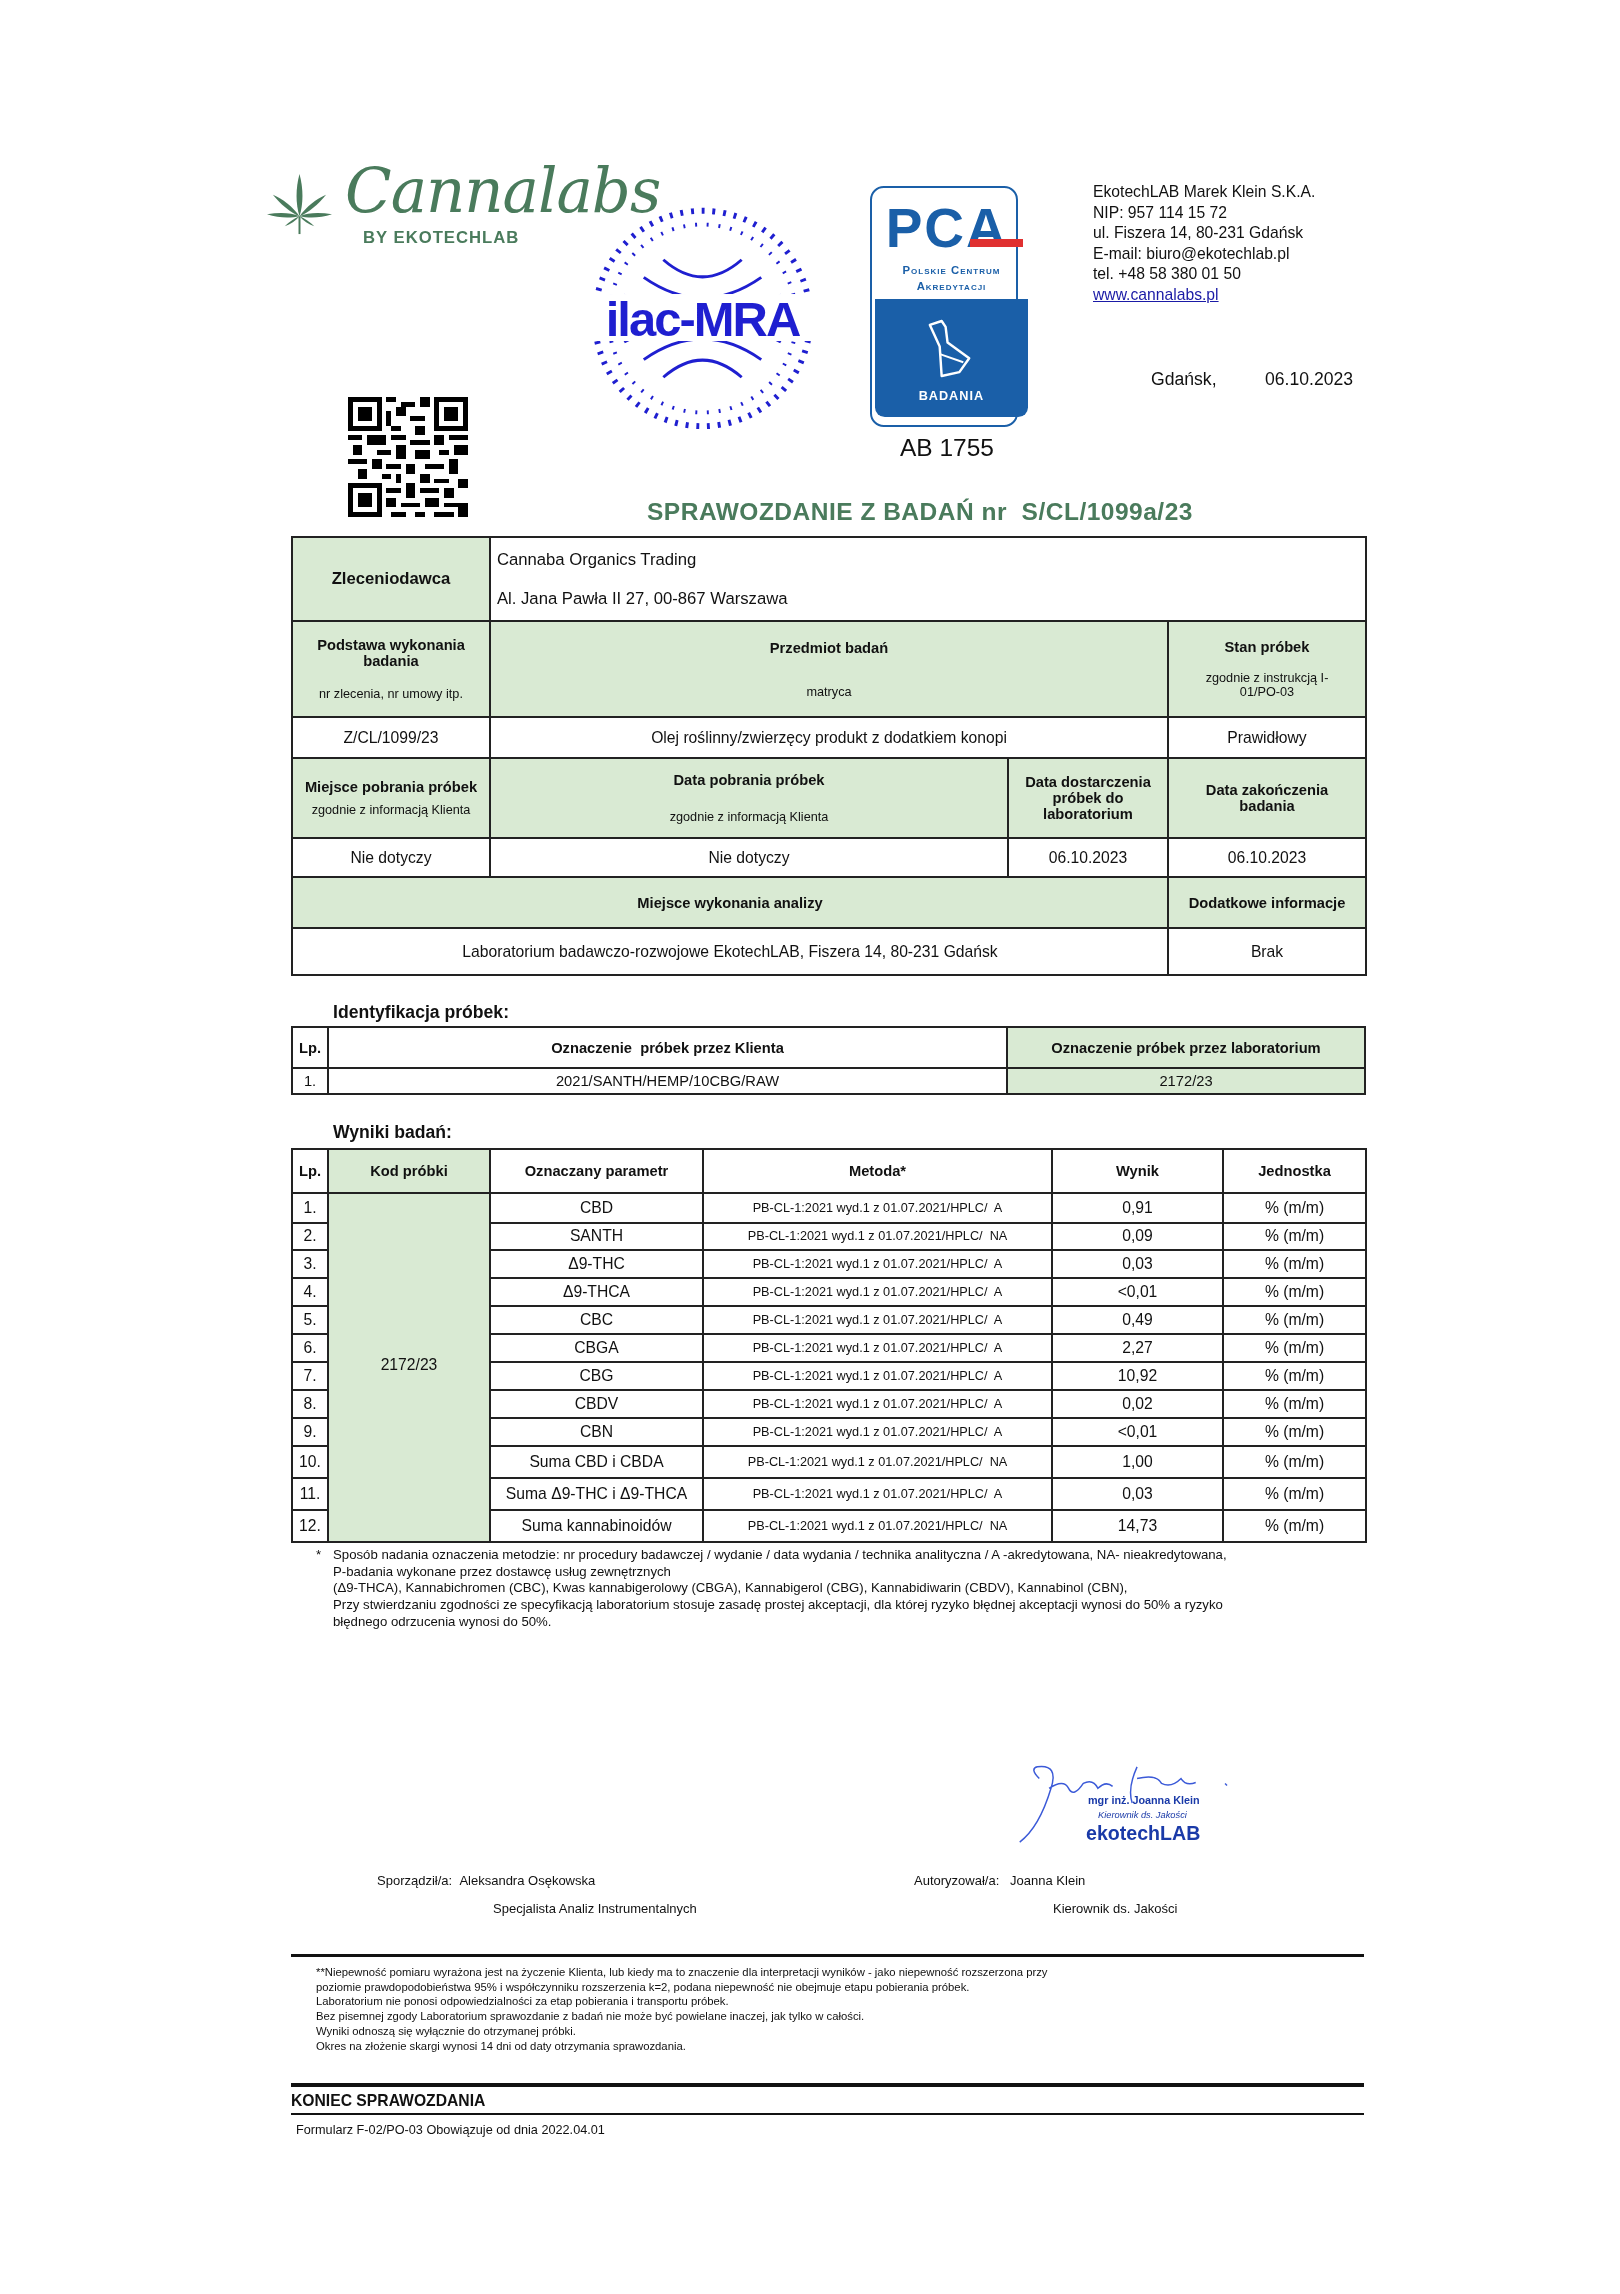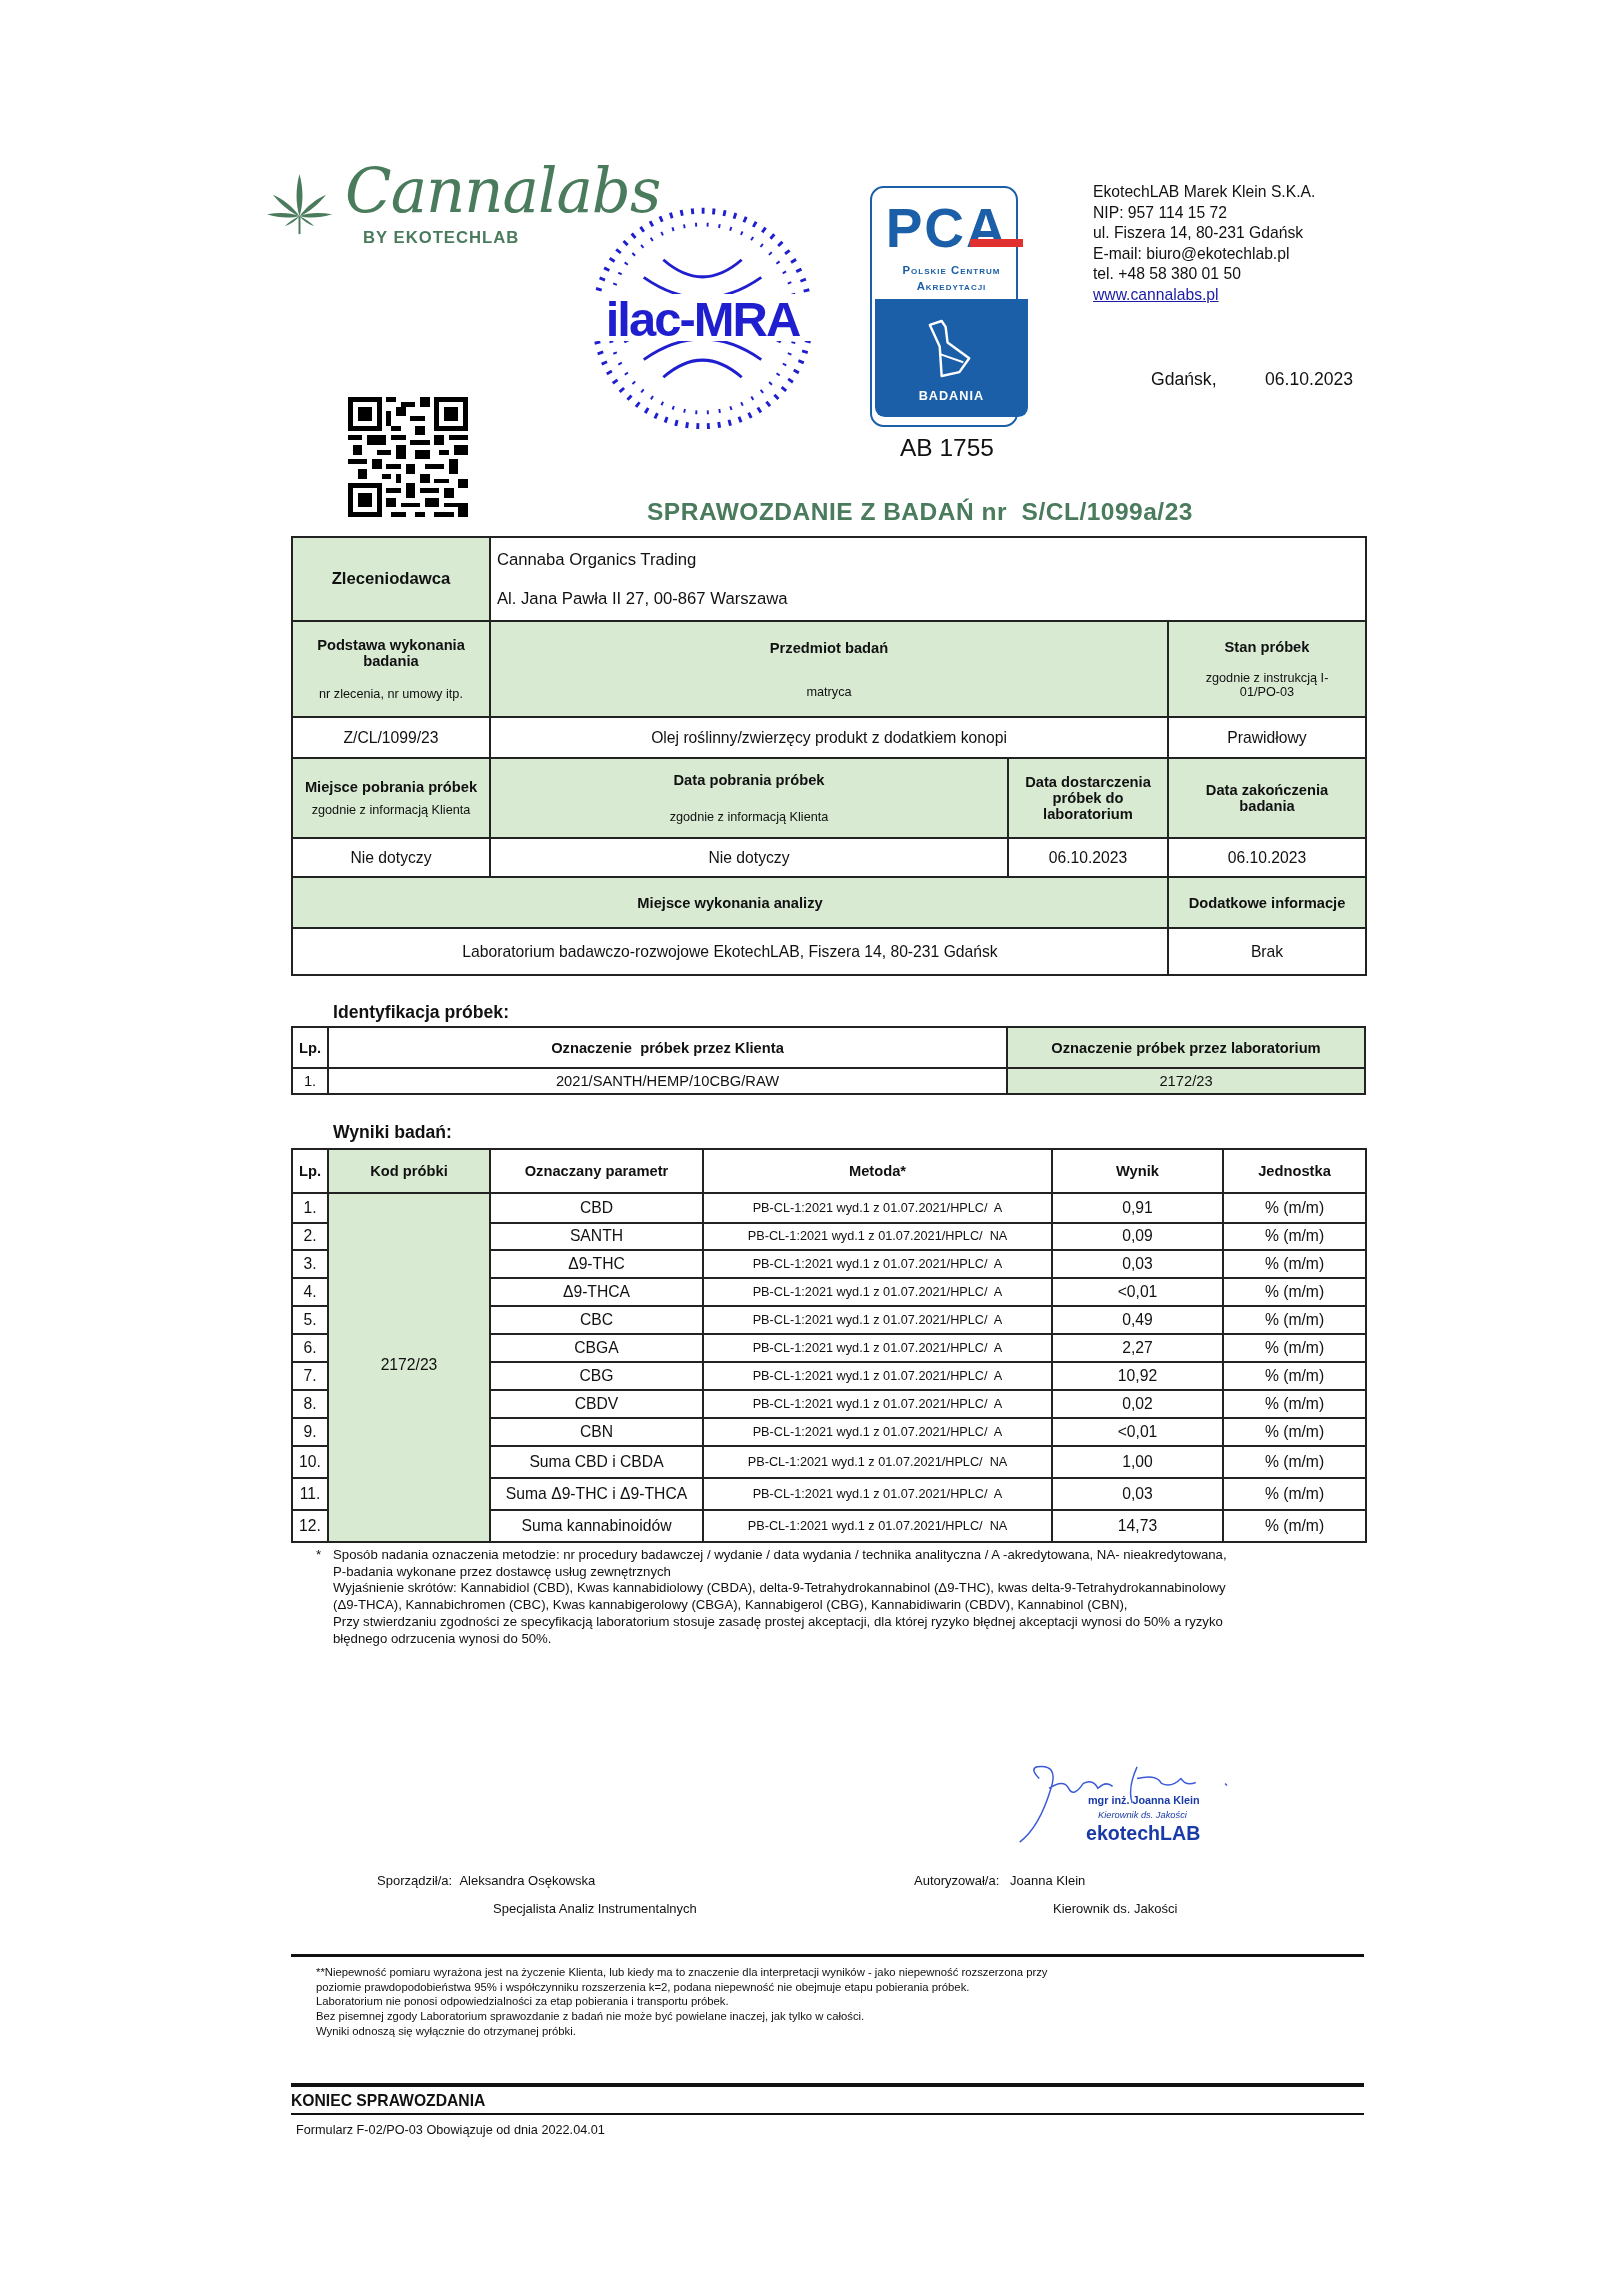--- a/index.html
+++ b/index.html
@@ -337,21 +337,20 @@
     <td>14,73</td>
     <td>% (m/m)</td>
   </tr>
 </tbody>
   </table>
 
 <div class="abs" style="left:316px; top:1547px; font-size:13.2px;">*</div>
 <div class="abs footnote" style="left:333px; top:1547px; width:1039px;">
   <div>Sposób nadania oznaczenia metodzie: nr procedury badawczej / wydanie / data wydania / technika analityczna / A -akredytowana, NA- nieakredytowana,</div>
   <div>P-badania wykonane przez dostawcę usług zewnętrznych</div>
-  <div>Wyjaśnienie skrótów: Kannabidiol (CBD), Kwas kannabidiolowy (CBDA), delta-9-Tetrahydrokannabinol (Δ9-THC), kwas delta-9-Tetrahydrokannabinolowy</div>
   <div>(Δ9-THCA), Kannabichromen (CBC), Kwas kannabigerolowy (CBGA), Kannabigerol (CBG), Kannabidiwarin (CBDV), Kannabinol (CBN),</div>
   <div>Przy stwierdzaniu zgodności ze specyfikacją laboratorium stosuje zasadę prostej akceptacji, dla której ryzyko błędnej akceptacji wynosi do 50% a ryzyko</div>
   <div>błędnego odrzucenia wynosi do 50%.</div>
 </div>
 
 <div class="abs" style="left:990px; top:1759px; width:255px; height:98px;">
   <svg class="abs" style="left:0; top:0;" width="255" height="88" viewBox="0 0 260 90">
     <path d="M50 20 Q40 10 48 8 Q70 5 62 30 Q50 70 30 85 M60 30 Q75 20 80 30 Q85 40 95 25 Q105 20 110 30 Q118 22 125 28 M150 8 Q140 30 145 45 M150 20 Q170 15 175 25 Q185 30 195 20 Q200 28 210 24 M240 25 l2 2" fill="none" stroke="#3b5ad8" stroke-width="1.5"></path>
   </svg>
   <div class="abs" style="left:98px; top:35px; font-size:10.8px; font-weight:bold; color:#1a3aa8;">mgr inż. Joanna Klein</div>
@@ -368,18 +367,19 @@
   <div style="padding-left:139px;">Kierownik ds. Jakości</div>
 </div>
 
 <div class="abs" style="left:291px; top:1954px; width:1073px; height:2.9px; background:#111;"></div>
 <div class="abs disclaimer" style="left:316px; top:1965px; width:1039px;">
   <div>**Niepewność pomiaru wyrażona jest na życzenie Klienta,  lub kiedy ma to znaczenie dla interpretacji wyników - jako niepewność rozszerzona przy</div>
   <div>poziomie prawdopodobieństwa 95% i współczynniku rozszerzenia k=2, podana niepewność nie obejmuje etapu pobierania próbek.</div>
   <div>Laboratorium nie ponosi odpowiedzialności za etap pobierania i transportu próbek.</div>
   <div>Bez pisemnej zgody Laboratorium sprawozdanie z badań nie może być powielane inaczej, jak tylko w całości.</div>
   <div>Wyniki odnoszą się wyłącznie do otrzymanej próbki.</div>
+  <div>Okres na złożenie skargi wynosi 14 dni od daty otrzymania sprawozdania.</div>
 </div>
 <div class="abs" style="left:291px; top:2083px; width:1073px; height:3.9px; background:#111;"></div>
 <div class="abs" style="left:291px; width:1073px; top:2092px; font-size:15.7px; font-weight:bold;">KONIEC SPRAWOZDANIA</div>
 <div class="abs" style="left:291px; top:2113px; width:1073px; height:2px; background:#111;"></div>
 <div class="abs" style="left:296px; top:2123px; font-size:12.7px;">Formularz F-02/PO-03 Obowiązuje od dnia 2022.04.01</div>
 
 
 </body></html>

